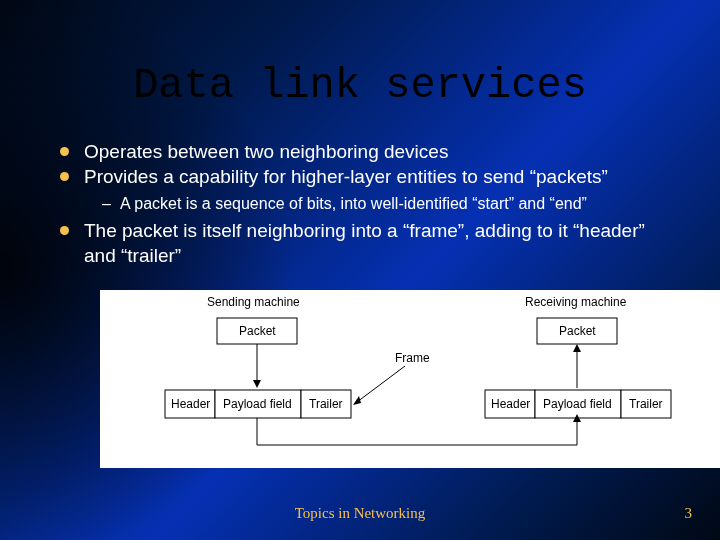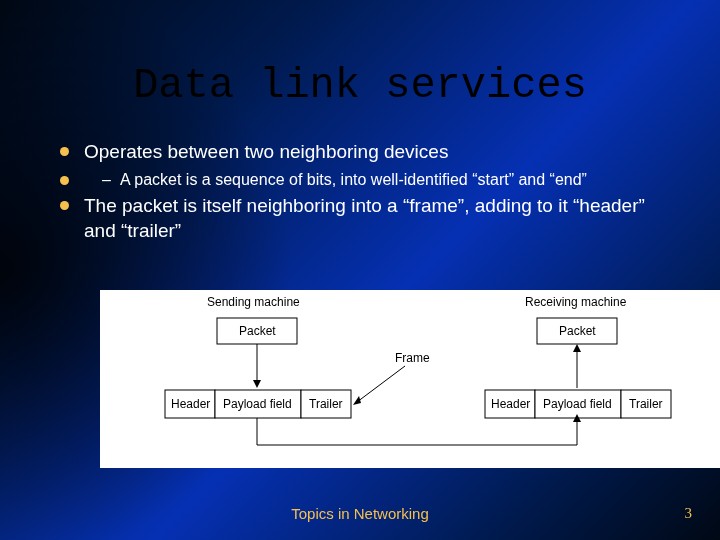--- a/index.html
+++ b/index.html
@@ -11,36 +11,37 @@
   .title{position:absolute;top:62px;left:0;right:0;text-align:center;font-size:42px;color:#000;font-weight:400;font-family:Liberation Mono, monospace}
   .content{position:absolute;top:140px;left:60px;right:40px}
   ul.lvl1{list-style:none;padding:0;margin:0}
   ul.lvl1>li{position:relative;padding-left:24px;margin:0 0;font-size:19px;line-height:1.3;color:#fff}
   ul.lvl1>li:before{content:"";position:absolute;left:0;top:7px;width:9px;height:9px;border-radius:50%;background:#f6c04e}
   ul.lvl2{list-style:none;padding:0;margin:4px 0 4px 18px}
   ul.lvl2>li{position:relative;padding-left:18px;font-size:16px;line-height:1.35;color:#fff}
   ul.lvl2>li:before{content:"–";position:absolute;left:0;top:0;color:#fff}
   .diagram{position:absolute;left:100px;top:290px;width:634px;height:178px;background:#fff}
   .diagram svg{width:100%;height:100%;display:block}
-  .footer{position:absolute;bottom:18px;left:0;right:0;text-align:center;color:#f6c04e;font-size:15px;font-family:Liberation Sans, sans-serif}
+  .footer{position:absolute;bottom:18px;left:0;right:0;text-align:center;color:#f6c04e;font-size:15px;font-family:Liberation Serif, serif}
   .pagenum{position:absolute;bottom:18px;right:28px;color:#f6c04e;font-size:15px;font-family:"Times New Roman",serif}
   .dg-text{font-family:Arial,sans-serif;font-size:12px;fill:#000}
   .dg-box{fill:#fff;stroke:#000;stroke-width:1}
   .dg-line{stroke:#000;stroke-width:1;fill:none}
 </style>
 </head>
 <body>
 
 <div class="slide">
   <div class="title">Data link services</div>
 
   <div class="content">
     <ul class="lvl1">
       <li>Operates between two neighboring devices</li>
       <li>
+        <span>Provides a capability for higher-layer entities to send “packets”</span>
         <ul class="lvl2">
           <li>A packet is a sequence of bits, into well-identified “start” and “end”</li>
         </ul>
       </li>
       <li>The packet is itself neighboring into a “frame”, adding to it “header” and “trailer”</li>
     </ul>
   </div>
 
   <div class="diagram">
     <svg viewBox="0 0 540 178">

